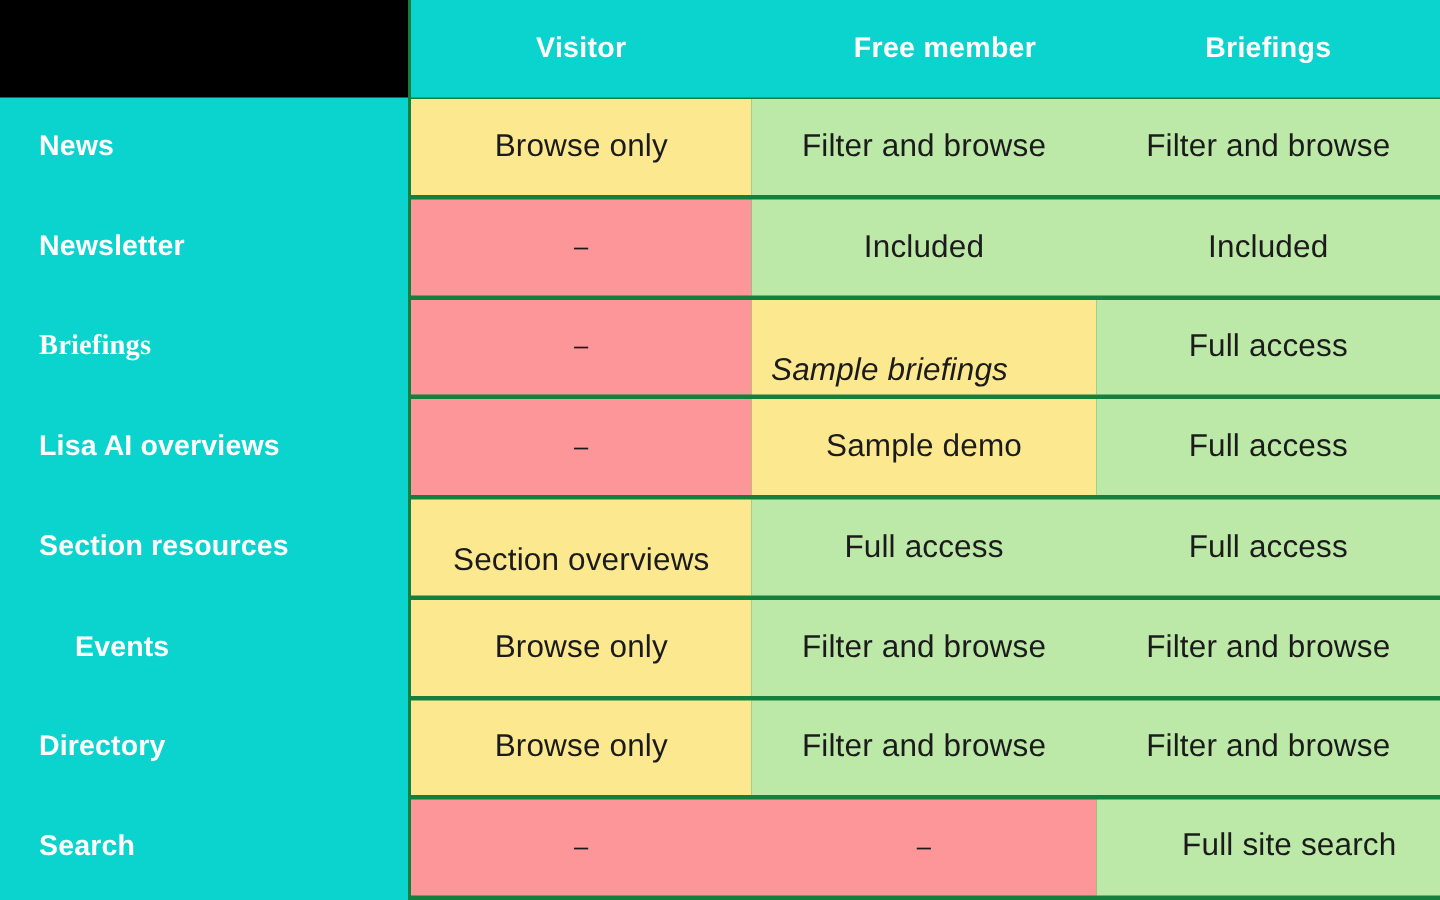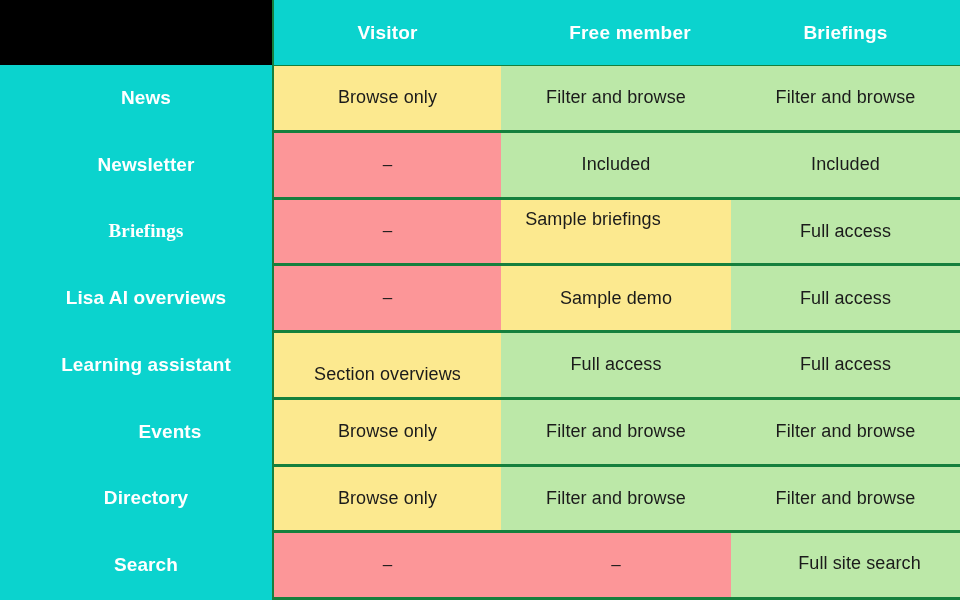--- a/index.html
+++ b/index.html
@@ -42,21 +42,20 @@
   .row-label {
     position: absolute;
     left: 26px;
     width: 240px;
     color: #ffffff;
     font-size: 19px;
     font-weight: bold;
     letter-spacing: 0.1px;
     line-height: 1;
     white-space: nowrap;
-    text-align: center;
   }
 
   
   .header-strip {
     position: absolute;
     left: 274px;
     top: 0;
     width: 686px;
     height: 65px;
     background: #0BD3CE;
@@ -76,21 +75,21 @@
     white-space: nowrap;
   }
 
   
   .cell {
     position: absolute;
     display: flex;
     align-items: center;
     justify-content: center;
     color: #1b1b1b;
-    font-size: 18px;
+    font-size: 21px;
     font-weight: normal;
     letter-spacing: 0.1px;
     white-space: nowrap;
   }
 
   .cell.dash {
     font-size: 17px;
   }
 </style>
 </head>
@@ -116,31 +115,31 @@
       <div class="row-label" style="top: 154.625px;">Newsletter</div>
       <div style="position: absolute; left: 274px; top: 132.75px; width: 227px; height: 63.75px; background: rgb(252, 150, 152);"></div>
       <div class="cell dash" style="left: 274px; top: 132.75px; width: 227px; height: 63.75px;">–</div>
       <div style="position: absolute; left: 501px; top: 132.75px; width: 459px; height: 63.75px; background: rgb(188, 232, 168);"></div>
       <div class="cell" style="left: 501px; top: 132.75px; width: 230px; height: 63.75px;">Included</div>
       <div class="cell" style="left: 731px; top: 132.75px; width: 229px; height: 63.75px;">Included</div>
       <div class="row-label" style="top: 221.375px; font-family: Liberation Serif, serif;">Briefings</div>
       <div style="position: absolute; left: 274px; top: 199.5px; width: 227px; height: 63.75px; background: rgb(252, 150, 152);"></div>
       <div class="cell dash" style="left: 274px; top: 199.5px; width: 227px; height: 63.75px;">–</div>
       <div style="position: absolute; left: 501px; top: 199.5px; width: 230px; height: 63.75px; background: rgb(252, 233, 143);"></div>
-      <div class="cell" style="left: 501px; top: 188px; width: 184px; height: 63.75px;">Sample briefings</div>
+      <div class="cell" style="left: 501px; top: 215px; width: 184px; height: 63.75px; font-style: italic;">Sample briefings</div>
       <div style="position: absolute; left: 731px; top: 199.5px; width: 229px; height: 63.75px; background: rgb(188, 232, 168);"></div>
       <div class="cell" style="left: 731px; top: 199.5px; width: 229px; height: 63.75px;">Full access</div>
       <div class="row-label" style="top: 288.125px;">Lisa AI overviews</div>
       <div style="position: absolute; left: 274px; top: 266.25px; width: 227px; height: 63.75px; background: rgb(252, 150, 152);"></div>
       <div class="cell dash" style="left: 274px; top: 266.25px; width: 227px; height: 63.75px;">–</div>
       <div style="position: absolute; left: 501px; top: 266.25px; width: 230px; height: 63.75px; background: rgb(252, 233, 143);"></div>
       <div class="cell" style="left: 501px; top: 266.25px; width: 230px; height: 63.75px;">Sample demo</div>
       <div style="position: absolute; left: 731px; top: 266.25px; width: 229px; height: 63.75px; background: rgb(188, 232, 168);"></div>
       <div class="cell" style="left: 731px; top: 266.25px; width: 229px; height: 63.75px;">Full access</div>
-      <div class="row-label" style="top: 354.875px;">Learning assistant</div>
+      <div class="row-label" style="top: 354.875px;">Section resources</div>
       <div style="position: absolute; left: 274px; top: 333px; width: 227px; height: 63.75px; background: rgb(252, 233, 143);"></div>
       <div class="cell" style="left: 274px; top: 333px; width: 227px; height: 82px;">Section overviews</div>
       <div style="position: absolute; left: 501px; top: 333px; width: 459px; height: 63.75px; background: rgb(188, 232, 168);"></div>
       <div class="cell" style="left: 501px; top: 333px; width: 230px; height: 63.75px;">Full access</div>
       <div class="cell" style="left: 731px; top: 333px; width: 229px; height: 63.75px;">Full access</div>
       <div class="row-label" style="top: 421.625px; margin-left: 24px;">Events</div>
       <div style="position: absolute; left: 274px; top: 399.75px; width: 227px; height: 63.75px; background: rgb(252, 233, 143);"></div>
       <div class="cell" style="left: 274px; top: 399.75px; width: 227px; height: 63.75px;">Browse only</div>
       <div style="position: absolute; left: 501px; top: 399.75px; width: 459px; height: 63.75px; background: rgb(188, 232, 168);"></div>
       <div class="cell" style="left: 501px; top: 399.75px; width: 230px; height: 63.75px;">Filter and browse</div>

